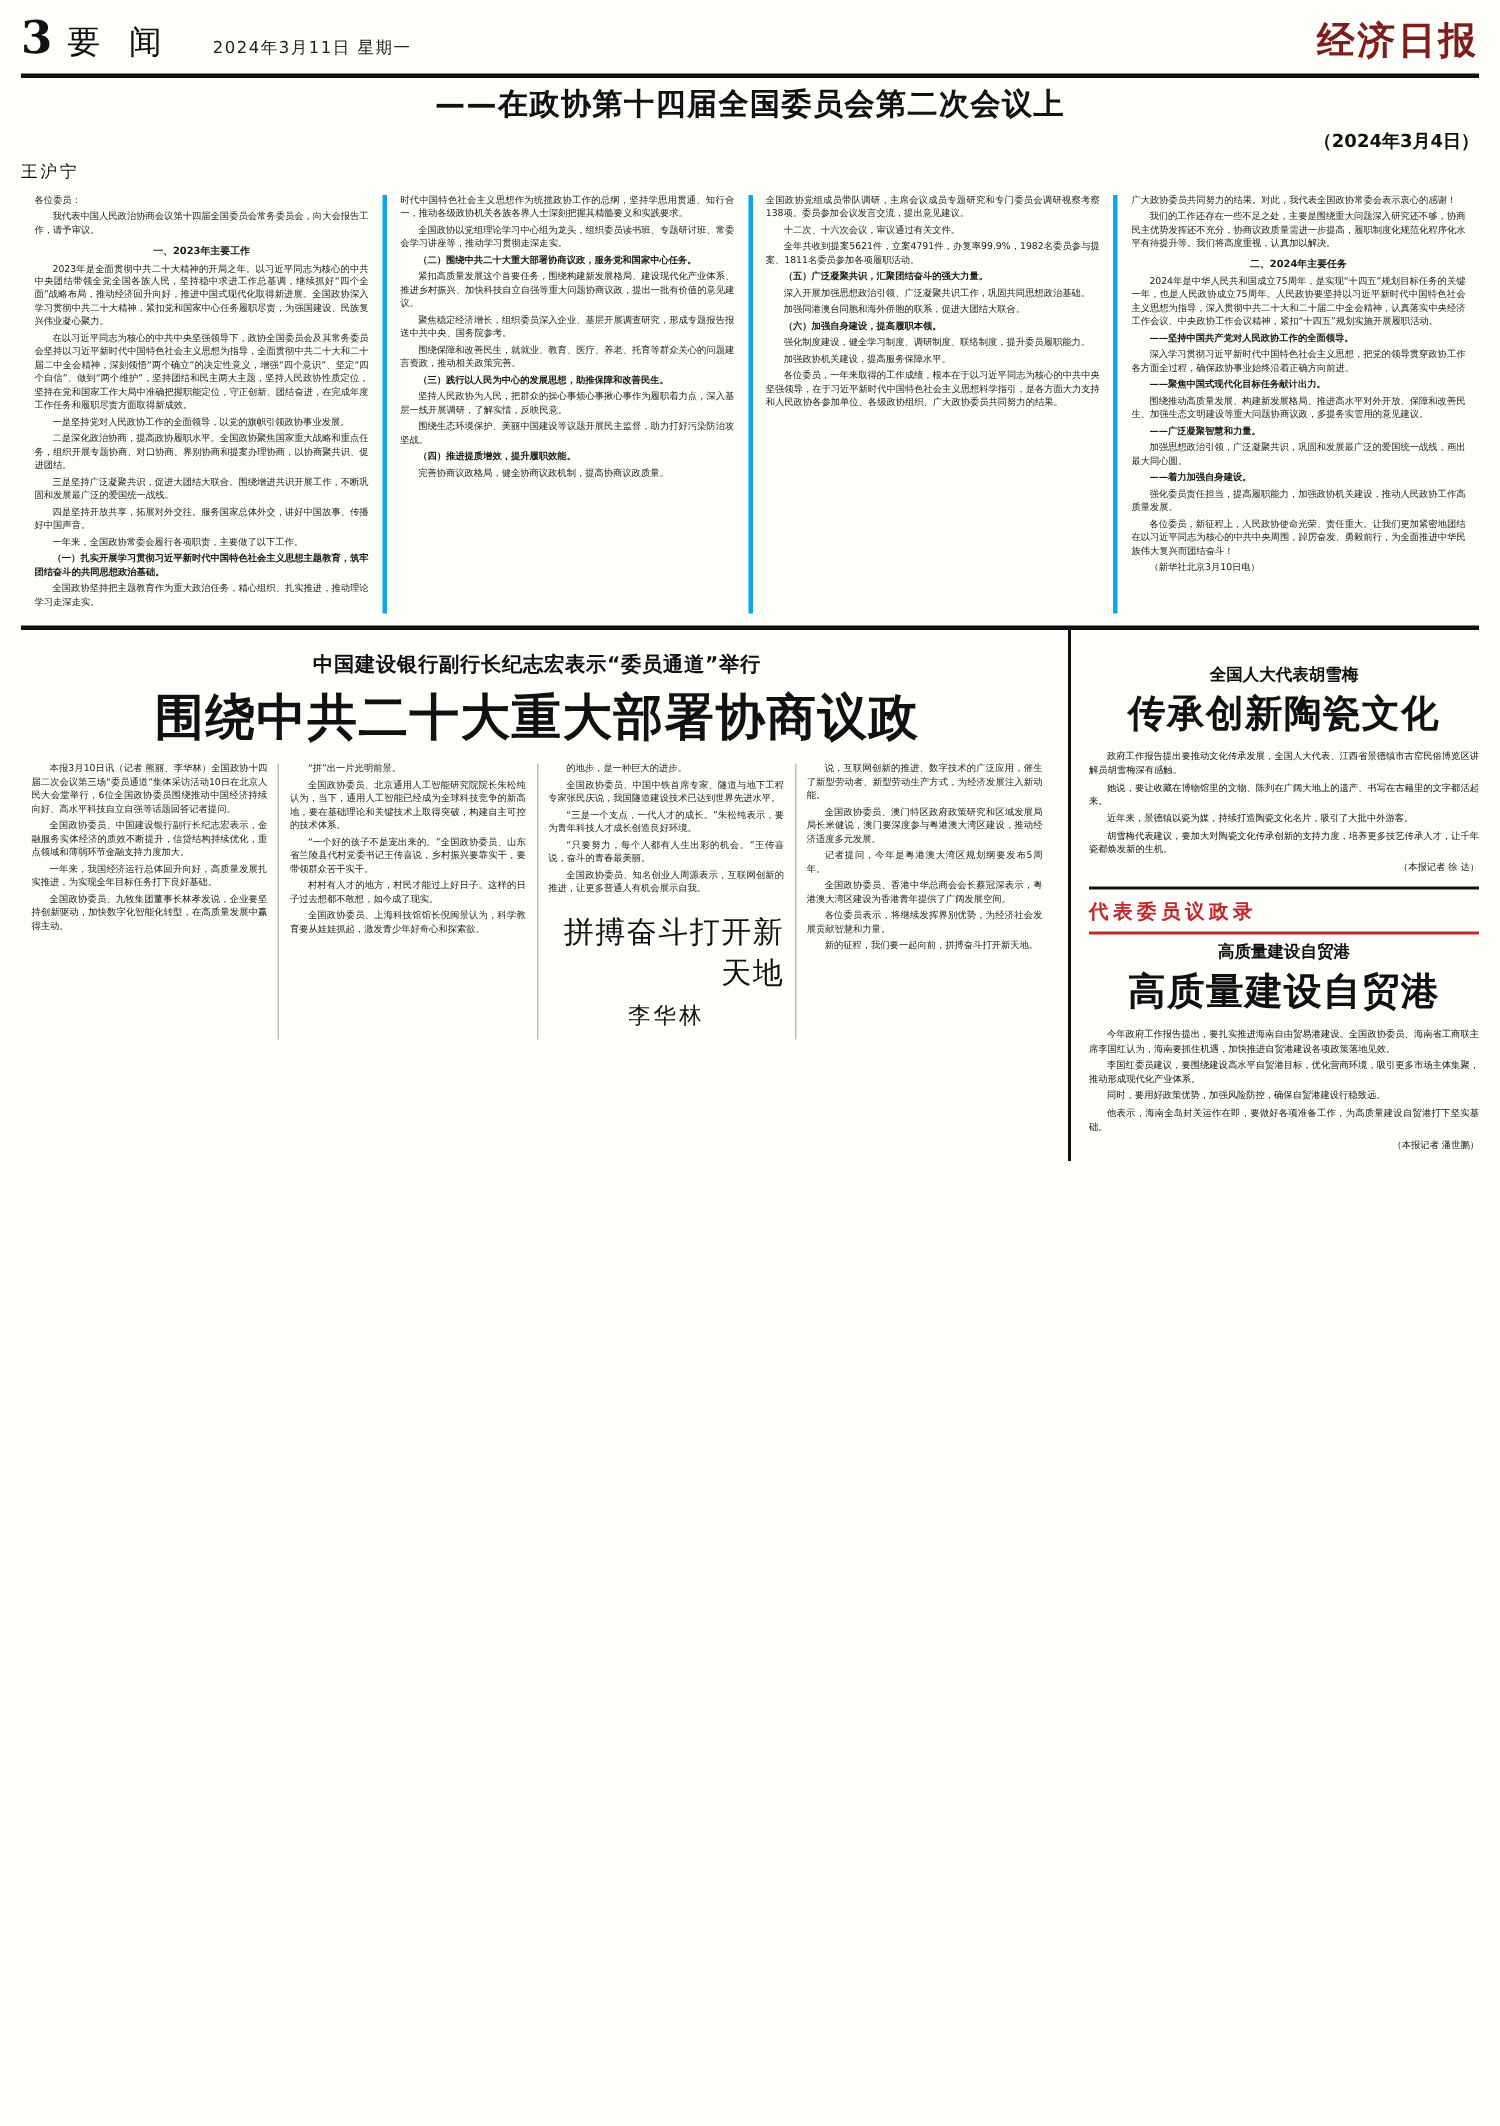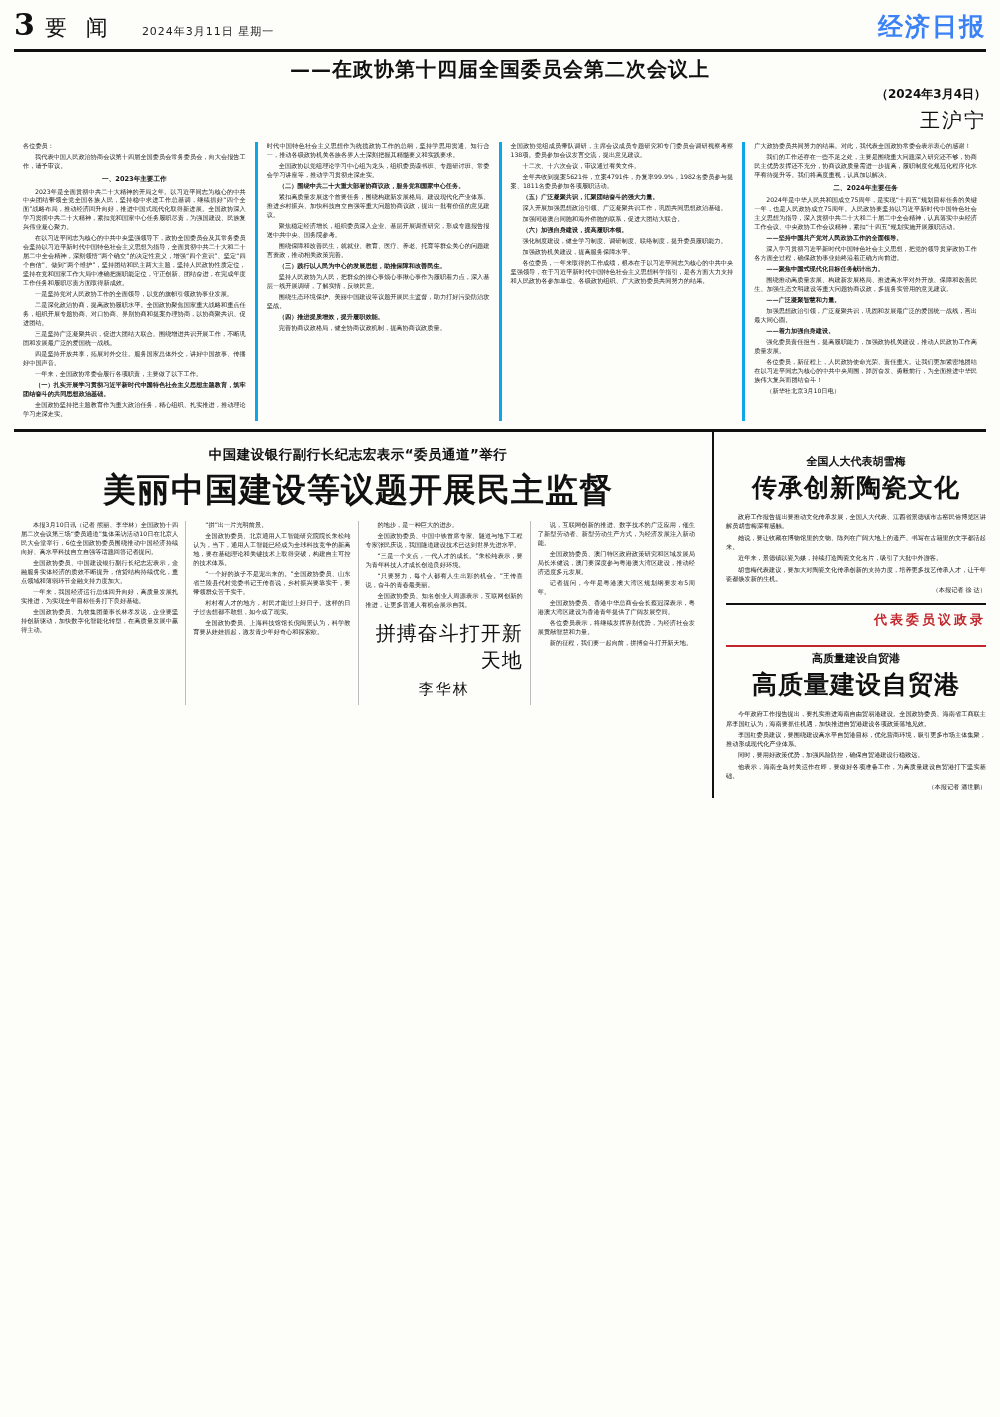--- a/index.html
+++ b/index.html
@@ -11,33 +11,33 @@
     overflow:hidden;
   }
   .page{position:relative;width:1000px;height:1417px;box-sizing:border-box;padding:10px 14px 0 14px;}
 
   
   .masthead{display:flex;align-items:flex-end;justify-content:space-between;padding-bottom:4px;}
   .mast-left{display:flex;align-items:baseline;gap:10px;}
   .page-no{font-family:"DejaVu Serif","Liberation Serif",serif;font-size:30px;font-weight:bold;line-height:1;}
   .section-name{font-size:22px;font-weight:normal;letter-spacing:6px;}
   .mast-date{font-size:11px;color:#222;margin-left:18px;letter-spacing:1px;}
-  .mast-right{font-family:"DejaVu Serif","Liberation Serif",serif;font-size:25px;font-weight:bold;letter-spacing:2px;color:#3b82f6;}
+  .mast-right{font-family:"DejaVu Serif","Liberation Serif",serif;font-size:25px;font-weight:bold;letter-spacing:2px;color:#7f1d1d;}
 
   .rule-thick{border-top:3px solid #111;margin:2px 0 0 0;}
 
   
   .headline{
     text-align:center;font-size:40px;font-weight:bold;letter-spacing:1px;
     margin:10px 0 4px 0;line-height:1.1;
     font-family:"DejaVu Sans","Liberation Sans",sans-serif;
   }
   .subhead{text-align:center;font-size:20px;font-weight:bold;margin:4px 0 2px 0;letter-spacing:1px;}
   .dateline{text-align:right;font-size:12px;font-weight:bold;margin:3px 0 2px 0;}
-  .byline{text-align:right;font-size:20px;margin:4px 0 8px 0;letter-spacing:2px;}
+  .byline{text-align:left;font-size:11px;margin:4px 0 8px 0;letter-spacing:2px;}
 
   
   .body-cols{display:flex;gap:0;}
   .bcol{flex:1;padding:0 9px;box-sizing:border-box;border-right:3px solid #0ea5e9;}
   .bcol:last-child{border-right:none;}
   .bcol p{
     margin:0 0 2px 0;
     font-size:6.2px;line-height:1.45;text-align:justify;
     text-indent:12px;color:#1a1a1a;
     font-family:"DejaVu Sans","Liberation Sans",sans-serif;
@@ -63,21 +63,21 @@
   .lcol{flex:1;padding:0 7px;box-sizing:border-box;border-right:1px solid #bbb;}
   .lcol:last-child{border-right:none;}
   .lcol p{margin:0 0 2px 0;font-size:6.2px;line-height:1.45;text-align:justify;text-indent:12px;color:#1a1a1a;}
 
   .rbox{margin-bottom:6px;}
   .r-kicker{text-align:center;font-size:11px;font-weight:bold;margin:2px 0 2px 0;}
   .r-title{text-align:center;font-size:25px;font-weight:bold;margin:2px 0 8px 0;letter-spacing:1px;}
   .rtext p{margin:0 0 2px 0;font-size:6.2px;line-height:1.5;text-align:justify;text-indent:12px;}
   .r-sign{text-align:right;font-size:6.2px;margin-top:3px;}
   .r-rule{border-top:2px solid #111;margin:8px 0 6px 0;}
-  .redbar{text-align:right;font-size:13px;font-weight:bold;color:#c1272d;letter-spacing:3px;margin:4px 0 16px 0;}
+  .redbar{text-align:left;font-size:13px;font-weight:bold;color:#c1272d;letter-spacing:3px;margin:4px 0 4px 0;}
   .redline{border-top:2px solid #c1272d;margin:2px 0 4px 0;}
 </style>
 </head>
 <body>
 
 <div class="page">
 
   <div class="masthead">
     <div class="mast-left">
       <span class="page-no">3</span>
@@ -154,21 +154,21 @@
     </div>
 
   </div>
 
   <div class="mid-rule"></div>
 
   <div class="lower">
 
     <div class="lower-left">
       <div class="kicker">中国建设银行副行长纪志宏表示“委员通道”举行</div>
-      <div class="big-title">美丽中国建设等议题开展民主监督</div>
+      <div class="big-title">围绕中共二十大重大部署协商议政</div>
 
       <div class="lower-cols">
         <div class="lcol">
           <p>本报3月10日讯（记者 熊丽、李华林）全国政协十四届二次会议第三场“委员通道”集体采访活动10日在北京人民大会堂举行，6位全国政协委员围绕推动中国经济持续向好、高水平科技自立自强等话题回答记者提问。</p>
           <p>全国政协委员、中国建设银行副行长纪志宏表示，金融服务实体经济的质效不断提升，信贷结构持续优化，重点领域和薄弱环节金融支持力度加大。</p>
           <p>一年来，我国经济运行总体回升向好，高质量发展扎实推进，为实现全年目标任务打下良好基础。</p>
           <p>全国政协委员、九牧集团董事长林孝发说，企业要坚持创新驱动，加快数字化智能化转型，在高质量发展中赢得主动。</p>
         </div>
         <div class="lcol">
           <p>“拼”出一片光明前景。</p>

